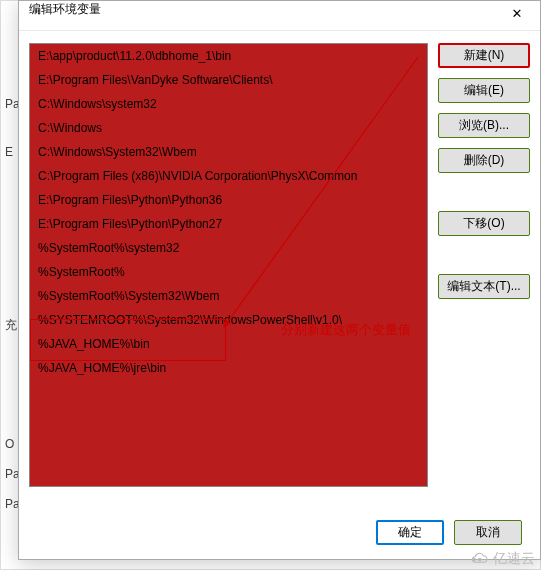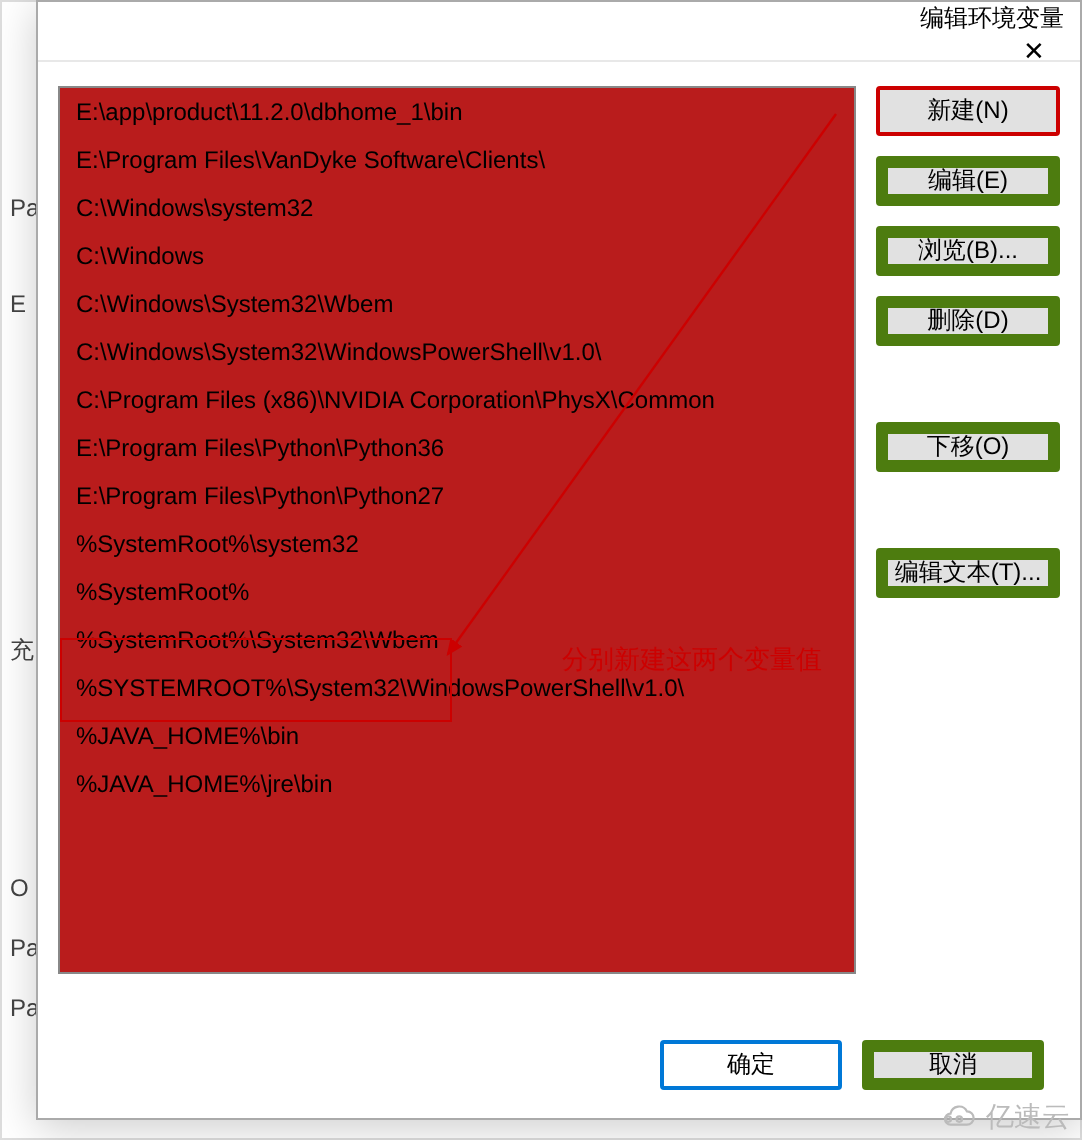--- a/index.html
+++ b/index.html
@@ -32,26 +32,25 @@
       width: 523px;
       height: 560px;
       background: #fff;
       border: 1px solid #aaa;
       box-shadow: 0 4px 20px rgba(0,0,0,0.2);
       display: flex;
       flex-direction: column;
     }
     .titlebar {
       display: flex;
-      align-items: flex-end;
+      align-items: flex-start;
       justify-content: space-between;
       height: 30px;
       padding: 0 8px 0 10px;
       border-bottom: 1px solid #e8e8e8;
-      flex-direction: column;
     }
     .title-text { font-size: 12px; color: #000; }
     .close-btn {
       width: 30px; height: 24px;
       display: flex; align-items: center; justify-content: center;
       font-size: 13px; cursor: pointer;
     }
     .content {
       flex: 1;
       display: flex;
@@ -79,21 +78,21 @@
     }
     .side-buttons {
       width: 92px;
       display: flex;
       flex-direction: column;
       gap: 10px;
     }
     .side-buttons .spacer { flex: 0 0 18px; }
     .btn {
       height: 25px;
-      border: 6px solid #4d7c0f;
+      border: 1px solid #4d7c0f;
       background: #e1e1e1;
       font-size: 12px;
       color: #000;
       cursor: pointer;
       display: flex;
       align-items: center;
       justify-content: center;
       border-radius: 2px;
     }
     .btn.highlighted {
@@ -103,21 +102,21 @@
     .btn.primary {
       border: 2px solid #0078d7;
       background: #fff;
     }
     .footer {
       display: flex;
       justify-content: flex-end;
       gap: 10px;
       padding: 10px 18px 14px 10px;
     }
-    .footer .btn { width: 91px; }
+    .footer .btn { width: 68px; }
     .annotation-box {
       position: absolute;
       border: 1px solid #cc0000;
       pointer-events: none;
     }
     .annotation-text {
       position: absolute;
       color: #cc0000;
       font-size: 13px;
       pointer-events: none;
@@ -159,21 +158,20 @@
     </div>
   </div>
 
   <div class="content">
     <div class="listbox">
       <div class="list-item">E:\app\product\11.2.0\dbhome_1\bin</div>
       <div class="list-item">E:\Program Files\VanDyke Software\Clients\</div>
       <div class="list-item">C:\Windows\system32</div>
       <div class="list-item">C:\Windows</div>
       <div class="list-item">C:\Windows\System32\Wbem</div>
-      <div class="list-item">C:\Windows\System32\WindowsPowerShell\v1.0\</div>
       <div class="list-item">C:\Program Files (x86)\NVIDIA Corporation\PhysX\Common</div>
       <div class="list-item">E:\Program Files\Python\Python36</div>
       <div class="list-item">E:\Program Files\Python\Python27</div>
       <div class="list-item">%SystemRoot%\system32</div>
       <div class="list-item">%SystemRoot%</div>
       <div class="list-item">%SystemRoot%\System32\Wbem</div>
       <div class="list-item">%SYSTEMROOT%\System32\WindowsPowerShell\v1.0\</div>
       <div class="list-item">%JAVA_HOME%\bin</div>
       <div class="list-item">%JAVA_HOME%\jre\bin</div>
     </div>

